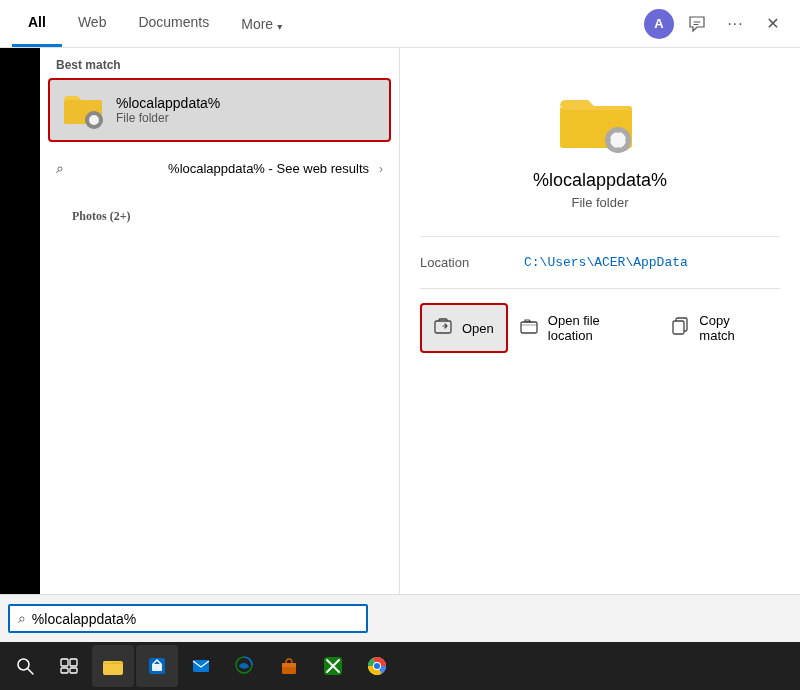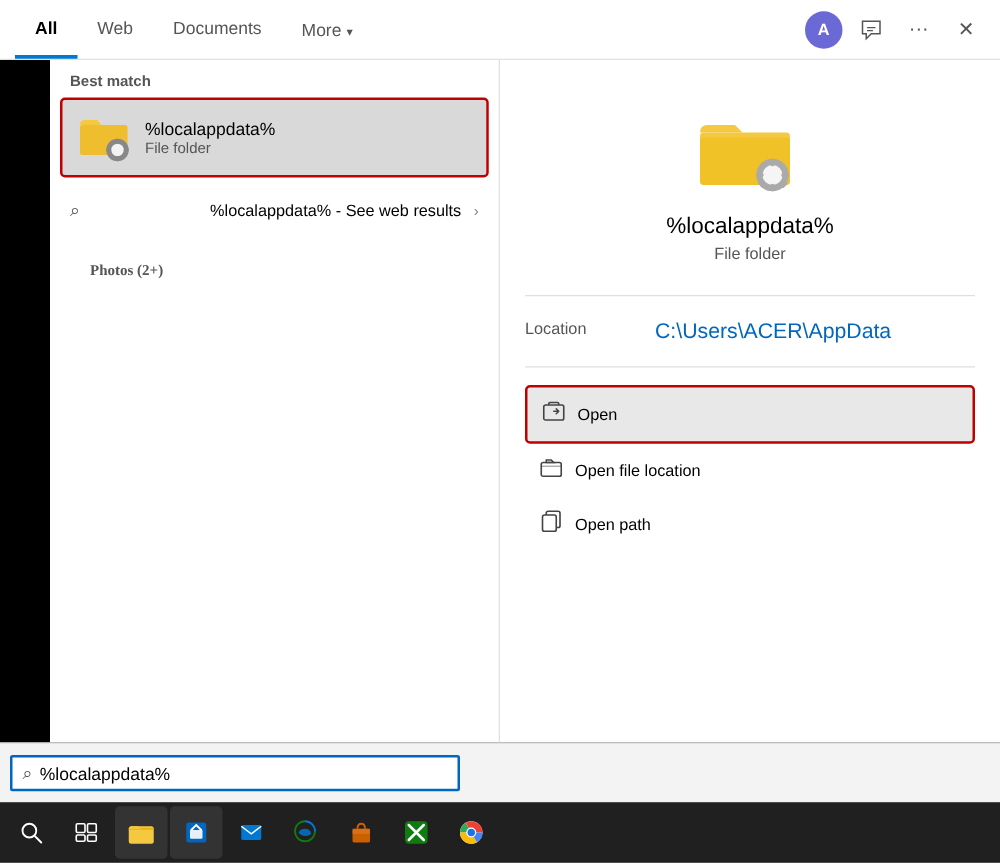--- a/index.html
+++ b/index.html
@@ -234,29 +234,30 @@
     }
 
     .location-label {
       font-size: 13px;
       color: #555;
       width: 80px;
       flex-shrink: 0;
     }
 
     .location-link {
-      font-size: 17px;
+      font-size: 13px;
       color: #0067c0;
       cursor: pointer;
       text-decoration: none;
+      font-family: Liberation Mono, monospace;
     }
 
     .action-buttons {
       display: flex;
-      flex-direction: column;
+      flex-direction: row;
       margin-top: 4px;
     }
 
     .action-btn {
       display: flex;
       align-items: center;
       padding: 10px 12px;
       gap: 10px;
       cursor: pointer;
       font-size: 13px;
@@ -466,21 +467,21 @@
           <span>Open file location</span>
         </div>
 
         <div class="action-btn">
           <span class="btn-icon">
             <svg width="18" height="18" viewBox="0 0 18 18" xmlns="http://www.w3.org/2000/svg">
               <rect x="5" y="1" width="11" height="13" rx="1.5" fill="none" stroke="#444" stroke-width="1.3"></rect>
               <rect x="2" y="4" width="11" height="13" rx="1.5" fill="#fff" stroke="#444" stroke-width="1.3"></rect>
             </svg>
           </span>
-          <span>Open path</span>
+          <span>Copy match</span>
         </div>
 
       </div>
 
     </div>
 
   </div>
 
   <div class="bottom-bar">
     <div class="search-input-container">

